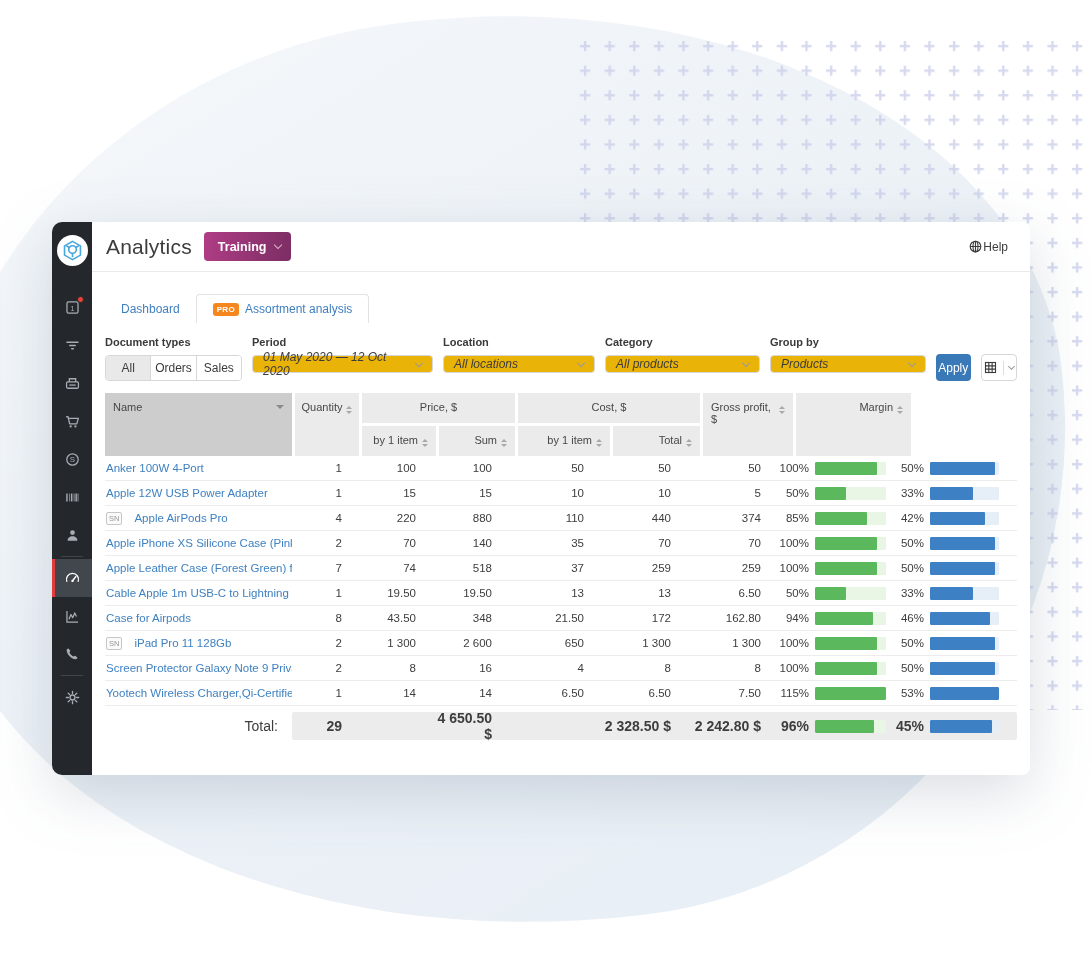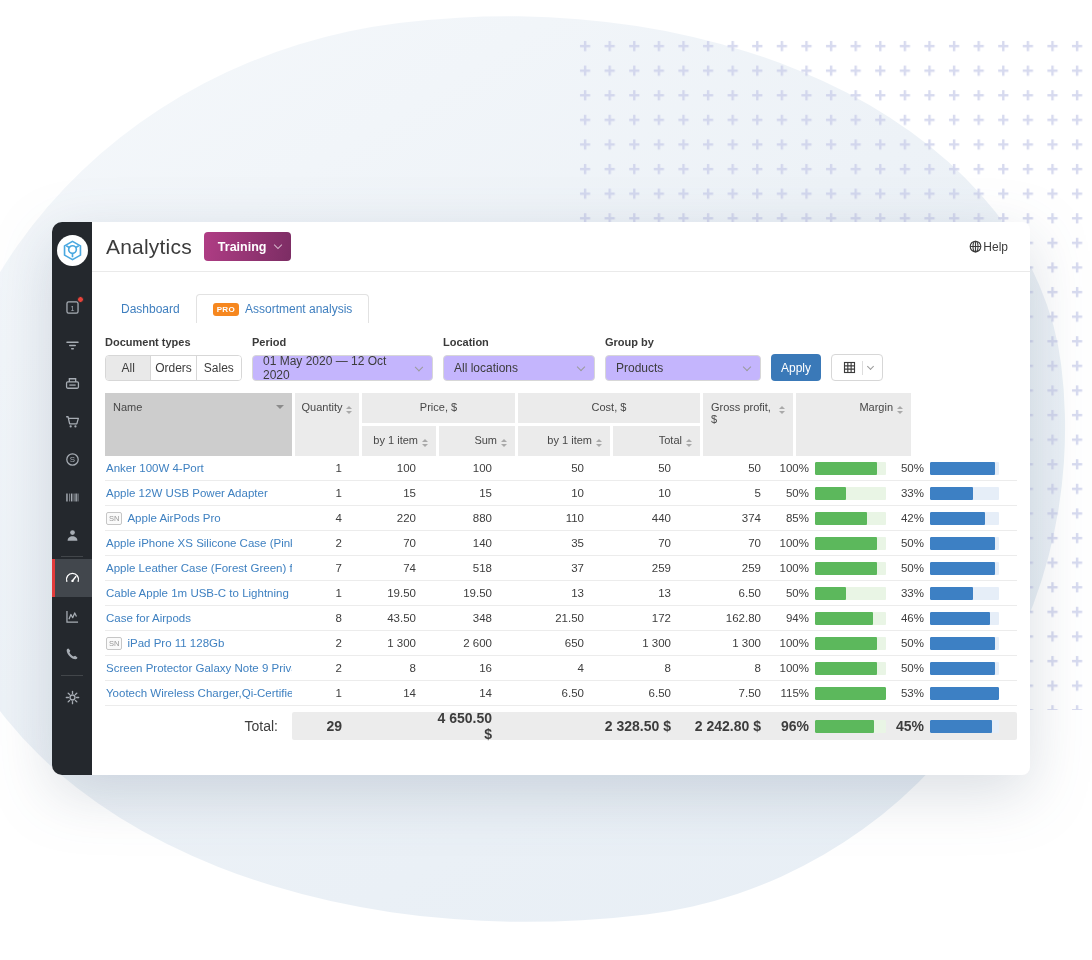--- a/index.html
+++ b/index.html
@@ -64,23 +64,23 @@
   .filters { display:flex; margin:13px 13px 0 13px; gap:10px; }
   .fgroup { display:flex; flex-direction:column; }
   .flabel { font-size:11px; font-weight:bold; color:#3a3a3a; margin-bottom:7px; }
   .seg { display:flex; border:1px solid #d7d7d7; border-radius:4px; overflow:hidden;
          height:26px; width:137px; }
   .seg-opt { flex:1; display:flex; align-items:center; justify-content:center;
              font-size:12px; color:#3c3c3c; background:#fff; cursor:pointer;
              border-right:1px solid #d7d7d7; }
   .seg-opt:last-child { border-right:none; }
   .seg-opt.selected { background:#e9e9e9; }
-  .select { height:26px; border:1px solid #d7d7d7; border-radius:4px; background:#c4b5fd;
+  .select { height:18px; border:1px solid #d7d7d7; border-radius:4px; background:#eab308;
             display:flex; align-items:center; font-size:12px; color:#3c3c3c;
-            padding:0 10px; cursor:pointer; }
+            padding:0 10px; cursor:pointer;font-style:italic; }
   .select .chev-gray { margin-left:auto; }
   .sel-period { width:181px; justify-content:center; gap:10px; }
   .sel-period .chev-gray { margin-left:2px; }
   .sel-location { width:152px; }
   .sel-category { width:155px; }
   .sel-group { width:156px; }
   .apply-btn { align-self:flex-end; height:27px; width:50px; background:#3a79b8;
                color:#fff; border:none; border-radius:4px; font-size:12px;
                cursor:pointer; font-family:"Liberation Sans", sans-serif; }
   .view-btn { align-self:flex-end; height:27px; width:52px; border:1px solid #d7d7d7;
@@ -116,21 +116,21 @@
   .c-margin { flex-basis:113px; }
   .pct { flex:0 0 40px; text-align:right; padding-right:6px; }
   .track { flex:1; height:13px; border-radius:1px; }
   .track-green { background:#e9f5e5; }
   .track-blue { background:#e6eef8; }
   .bar { height:13px; border-radius:1px; }
   .bar-green { background:#5cb85c; }
   .bar-blue { background:#3d80c4; }
   .sn-badge { display:inline-block; border:1px solid #c6c6c6; color:#979797;
               background:#fafafa; font-size:7.5px; padding:1px 2px; border-radius:2px;
-              margin-right:5px; vertical-align:1px; }
+              margin-right:12px; vertical-align:1px; }
 
   .total-row { display:flex; height:28px; margin-top:6px; align-items:stretch;
                font-size:14px; color:#3d3d3d; }
   .total-label { flex:0 0 187px; display:flex; align-items:center;
                  justify-content:flex-end; padding-right:14px; }
   .total-band { flex:1; display:flex; background:#ececec; align-items:center;
                 font-weight:bold; border-radius:2px; }
   .total-band .c-qty { flex-basis:64px;padding-left:16px; }
 </style>
 </head>
@@ -296,20 +296,27 @@
         </div>
 
         <div class="fgroup">
           <span class="flabel">Location</span>
           <div class="select sel-location">
             <span>All locations</span>
             <span class="chev chev-gray"></span>
           </div>
         </div>
 
+        <div class="fgroup">
+          <span class="flabel">Category</span>
+          <div class="select sel-category">
+            <span>All products</span>
+            <span class="chev chev-gray"></span>
+          </div>
+        </div>
 
         <div class="fgroup">
           <span class="flabel">Group by</span>
           <div class="select sel-group">
             <span>Products</span>
             <span class="chev chev-gray"></span>
           </div>
         </div>
 
         <button class="apply-btn">Apply</button>

